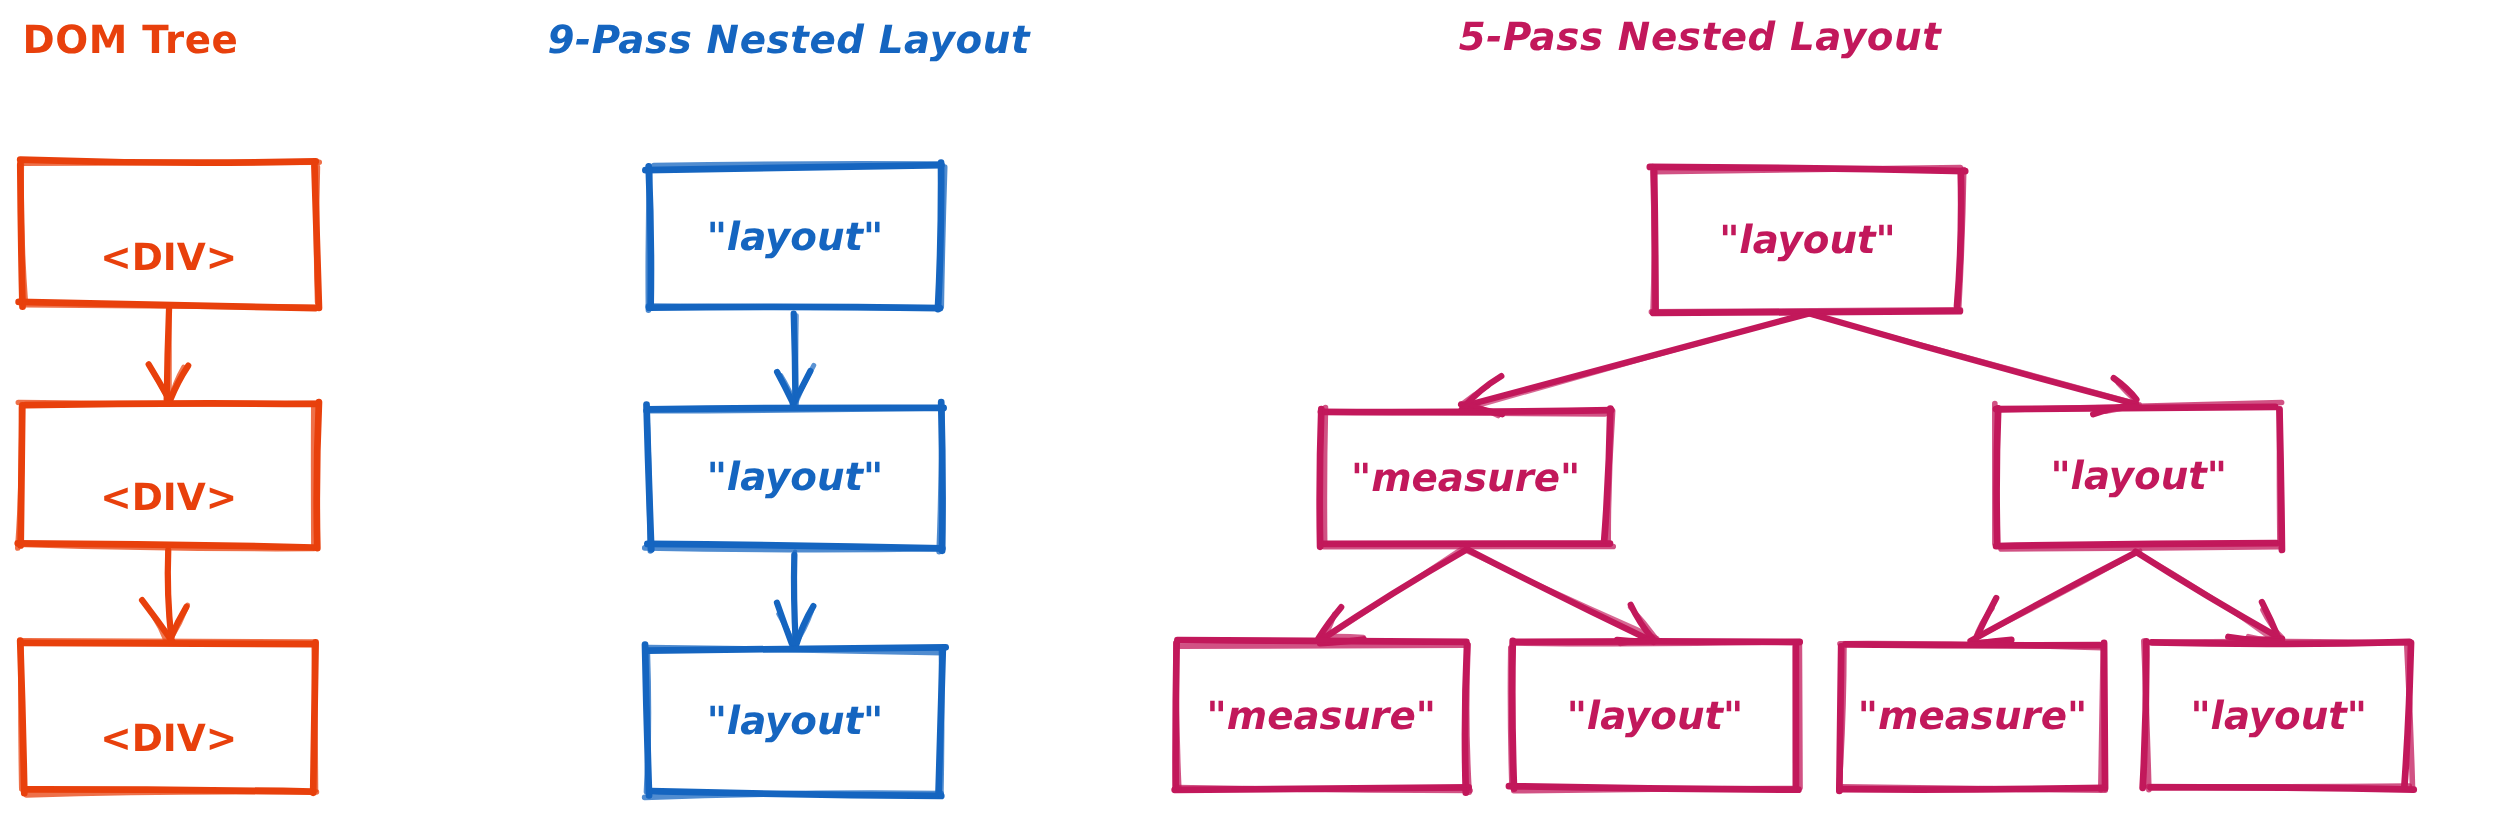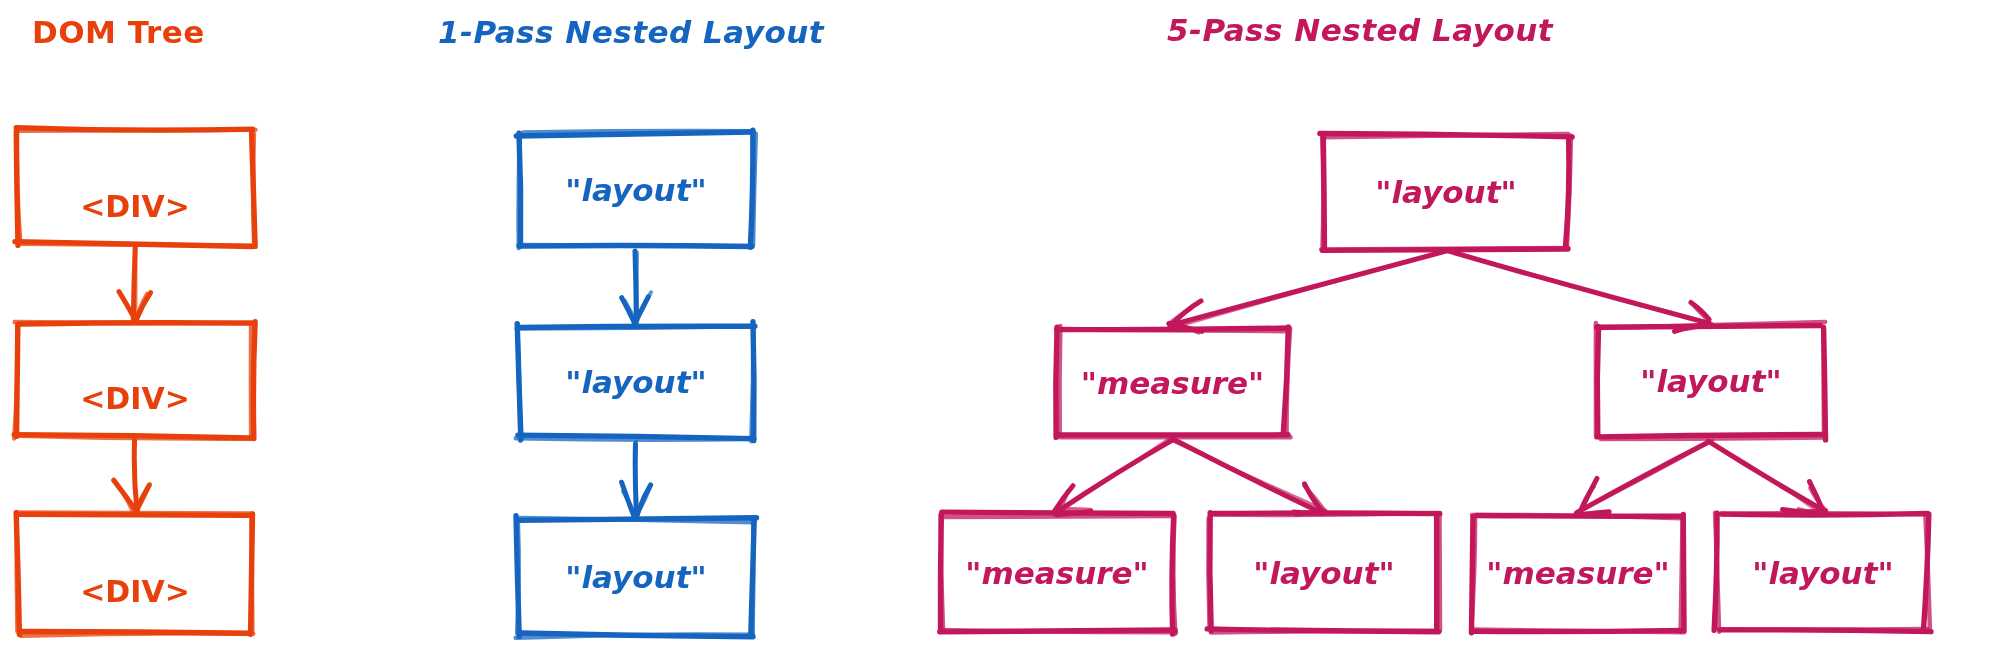--- a/index.html
+++ b/index.html
@@ -22,21 +22,21 @@
   .col-title {
     position: absolute;
     font-family: "DejaVu Sans", sans-serif;
     font-weight: bold;
     font-size: 31px;
     letter-spacing: 0.5px;
     font-style: italic;
     white-space: nowrap;
     user-select: none;
   }
-  #title-dom      { left: 32px;   top: 14px;  color: #E8400C; font-style: normal; }
+  #title-dom      { left: 18px;   top: 14px;  color: #E8400C; font-style: normal; }
   #title-onepass  { left: 438px;  top: 14px;  color: #1565C0; }
   #title-twopass  { left: 1167px; top: 12px;  color: #C2185B; }
 
   .node {
     position: absolute;
     display: flex;
     align-items: center;
     justify-content: center;
     box-sizing: border-box;
   }
@@ -73,21 +73,21 @@
     pointer-events: none;
   }
 </style>
 </head>
 <body>
 
 <div id="canvas">
 
   <div class="col-title" id="title-dom">DOM Tree</div>
 
-  <div class="col-title" id="title-onepass">1-Pass Nested Layout</div>
+  <div class="col-title" id="title-onepass">9-Pass Nested Layout</div>
 
   <div class="col-title" id="title-twopass">5-Pass Nested Layout</div>
 
   <svg class="edges" id="edge-layer" viewBox="0 0 1999 654">
       <g>
         <path d="M 135.23760447241366 246.9175706155598 Q 133.77971727401018 284 133.36199097298086 319.75742723047733" stroke="#E8400C" stroke-width="5" fill="none" stroke-linecap="round" opacity="1"></path>
         <path d="M 135.67314281389116 248.17541847340763 Q 135.90606344752013 284 135.76757509857416 319.4740804258734" stroke="#E8400C" stroke-width="3.4" fill="none" stroke-linecap="round" opacity="0.65"></path>
         <path d="M 136.34180011628195 319.78545722258275 Q 141.8894659067097 305.5627444746242 150.5602983674309 292.5254575293165" stroke="#E8400C" stroke-width="5" fill="none" stroke-linecap="round" opacity="1"></path>
         <path d="M 135.7135326363612 322.05844211988153 Q 139.32880783333113 306.69061460520305 146.9574482438972 293.6684187909622" stroke="#E8400C" stroke-width="3.9" fill="none" stroke-linecap="round" opacity="0.7"></path>
         <path d="M 134.75164545327425 318.7950143200811 Q 127.33638628626814 305.25888835053115 118.9481528668833 291.5125041016013" stroke="#E8400C" stroke-width="5" fill="none" stroke-linecap="round" opacity="1"></path>

